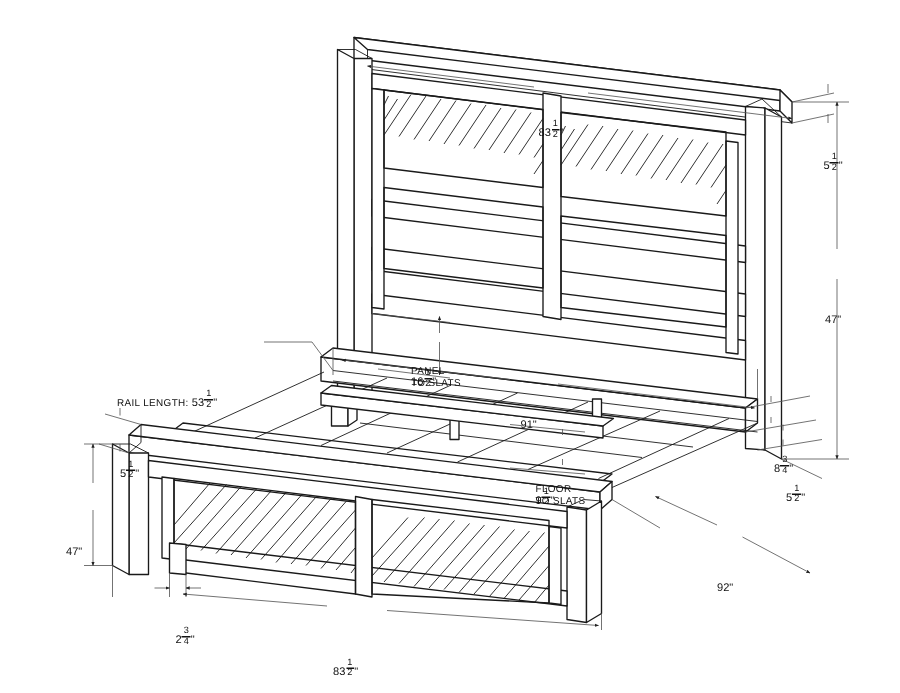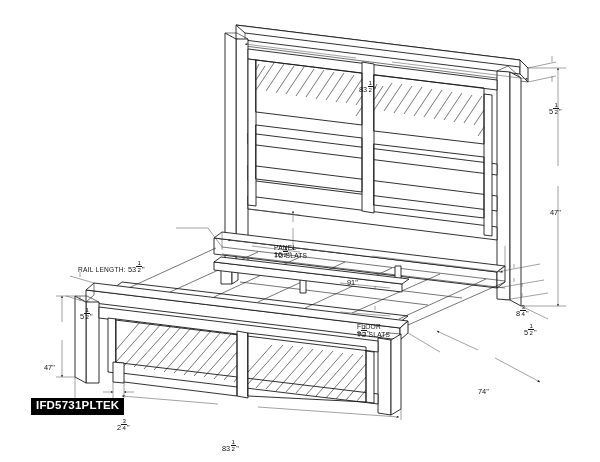--- a/index.html
+++ b/index.html
@@ -282,21 +282,20 @@
       <path d="M103,392 L113,392" marker-end="url(#ah)"></path>
       <path d="M134,392 L124,392" marker-end="url(#ah)"></path>
 
       <path d="M75,377 L75,398"></path>
       <path d="M401,409 L401,420"></path>
       <path d="M122,396 L218,404" marker-start="url(#ah2)"></path>
       <path d="M258,407 L399,417" marker-end="url(#ah)"></path>
     </g>
   </svg>
 
-  <div class="tag" id="tag-pl">IFD5731PLTEK</div>
 
   <div class="dim" style="left:359px;top:41px;">
     <span>83</span><span class="fr"><i class="num">1</i><i>2</i></span><span>"</span>
   </div>
 
   <div class="dim" style="left:549px;top:63px;">
     <span>5</span><span class="fr"><i class="num">1</i><i>2</i></span><span>"</span>
   </div>
 
   <div class="dim" style="left:550px;top:170px;">
@@ -334,21 +333,21 @@
 
   <div class="dim" style="left:516px;top:265px;">
     <span>8</span><span class="fr"><i class="num">3</i><i>4</i></span><span>"</span>
   </div>
 
   <div class="dim" style="left:524px;top:284px;">
     <span>5</span><span class="fr"><i class="num">1</i><i>2</i></span><span>"</span>
   </div>
 
   <div class="dim" style="left:478px;top:349px;">
-    <span>74</span><span>"</span>
+    <span>92</span><span>"</span>
   </div>
 
   <div class="dim" style="left:80px;top:268px;">
     <span>5</span><span class="fr"><i class="num">1</i><i>2</i></span><span>"</span>
   </div>
 
   <div class="dim" style="left:44px;top:325px;">
     <span>47</span><span>"</span>
   </div>
 

